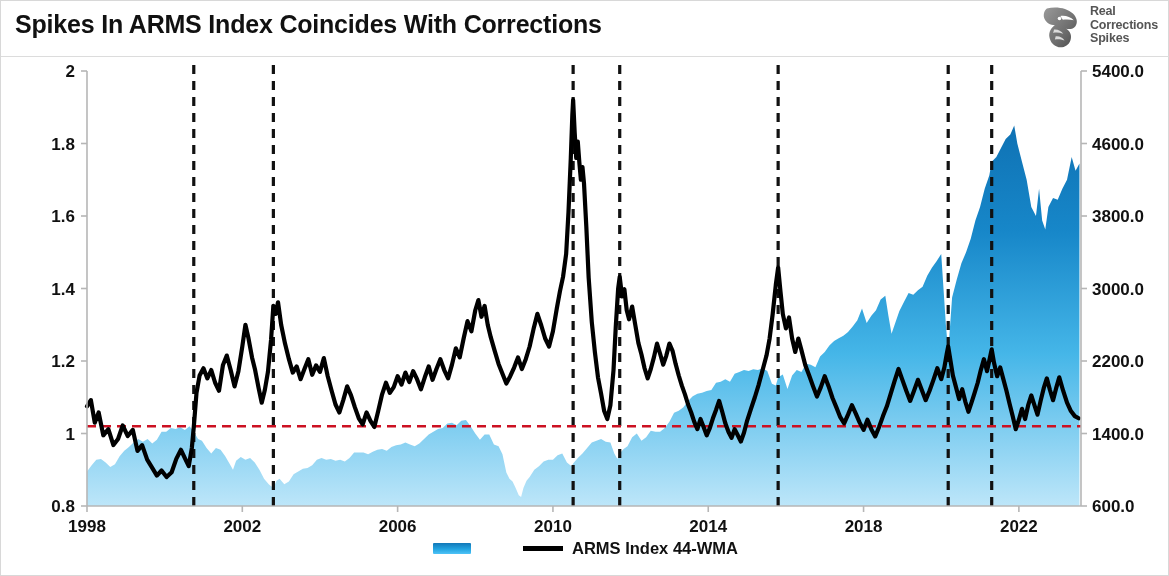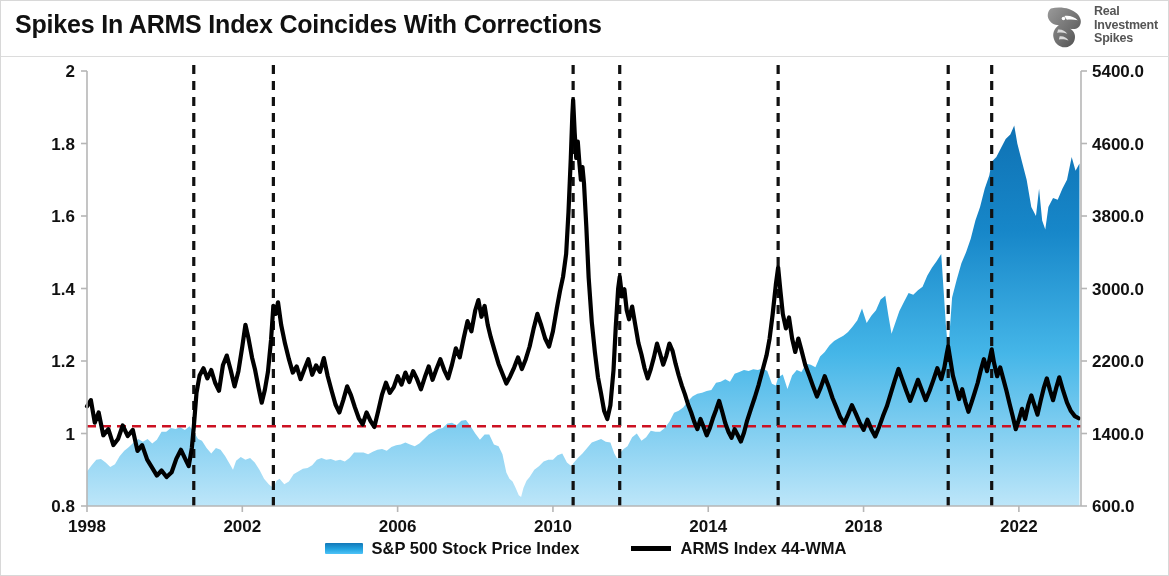--- a/index.html
+++ b/index.html
@@ -69,21 +69,21 @@
         <path fill="url(#eg)" d="M14 8 C34 2 62 6 76 20 C86 30 88 42 82 50 C77 57 68 58 60 56
           C70 62 74 72 70 84 C66 96 54 102 42 100 C30 98 22 88 20 76 C18 64 24 54 33 48
           C22 48 12 42 8 32 C5 24 7 13 14 8 Z"></path>
         <path fill="#ffffff" d="M46 26 C58 24 70 28 78 36 C70 34 60 33 52 35 Z"></path>
         <circle cx="44" cy="32" r="4.2" fill="#ffffff"></circle>
         <path fill="#dcdcdc" d="M31 58 C40 57 48 61 53 68 C44 65 36 64 29 66 Z"></path>
         <path fill="#dcdcdc" d="M35 74 C44 73 52 77 56 84 C47 81 40 80 33 82 Z"></path>
       </svg>
       <div id="brand-text">
         <div>Real</div>
-        <div>Investment</div>
+        <div>Corrections</div>
         <div>Spikes</div>
       </div>
     </div>
   </div>
 
   <div id="plot-wrap">
     <svg id="plot-svg" width="1169" height="520">
       <defs>
         <linearGradient id="spxfill" x1="0" y1="0" x2="0" y2="1">
           <stop offset="0%" stop-color="#0f72b4"></stop>
@@ -162,21 +162,20 @@
           <text x="862.5625000000027" y="475" text-anchor="middle" font-family="&quot;Liberation Sans&quot;, sans-serif" font-size="17" font-weight="bold" fill="#111">2018</text>
           <line x1="1017.8750000000033" y1="449" x2="1017.8750000000033" y2="455" stroke="#b6b6b6" stroke-width="1.6"></line>
           <text x="1017.8750000000033" y="475" text-anchor="middle" font-family="&quot;Liberation Sans&quot;, sans-serif" font-size="17" font-weight="bold" fill="#111">2022</text>
         </g>
     </svg>
   </div>
 
   <div id="legend">
     <div class="legend-item">
       <span class="sw-area"></span>
-      <span class="legend-label">S&amp;P 500 Stock Price Index</span>
     </div>
     <div class="legend-item">
       <span class="sw-line"></span>
       <span class="legend-label">ARMS Index 44-WMA</span>
     </div>
   </div>
 
 </div>
 
 </body></html>

